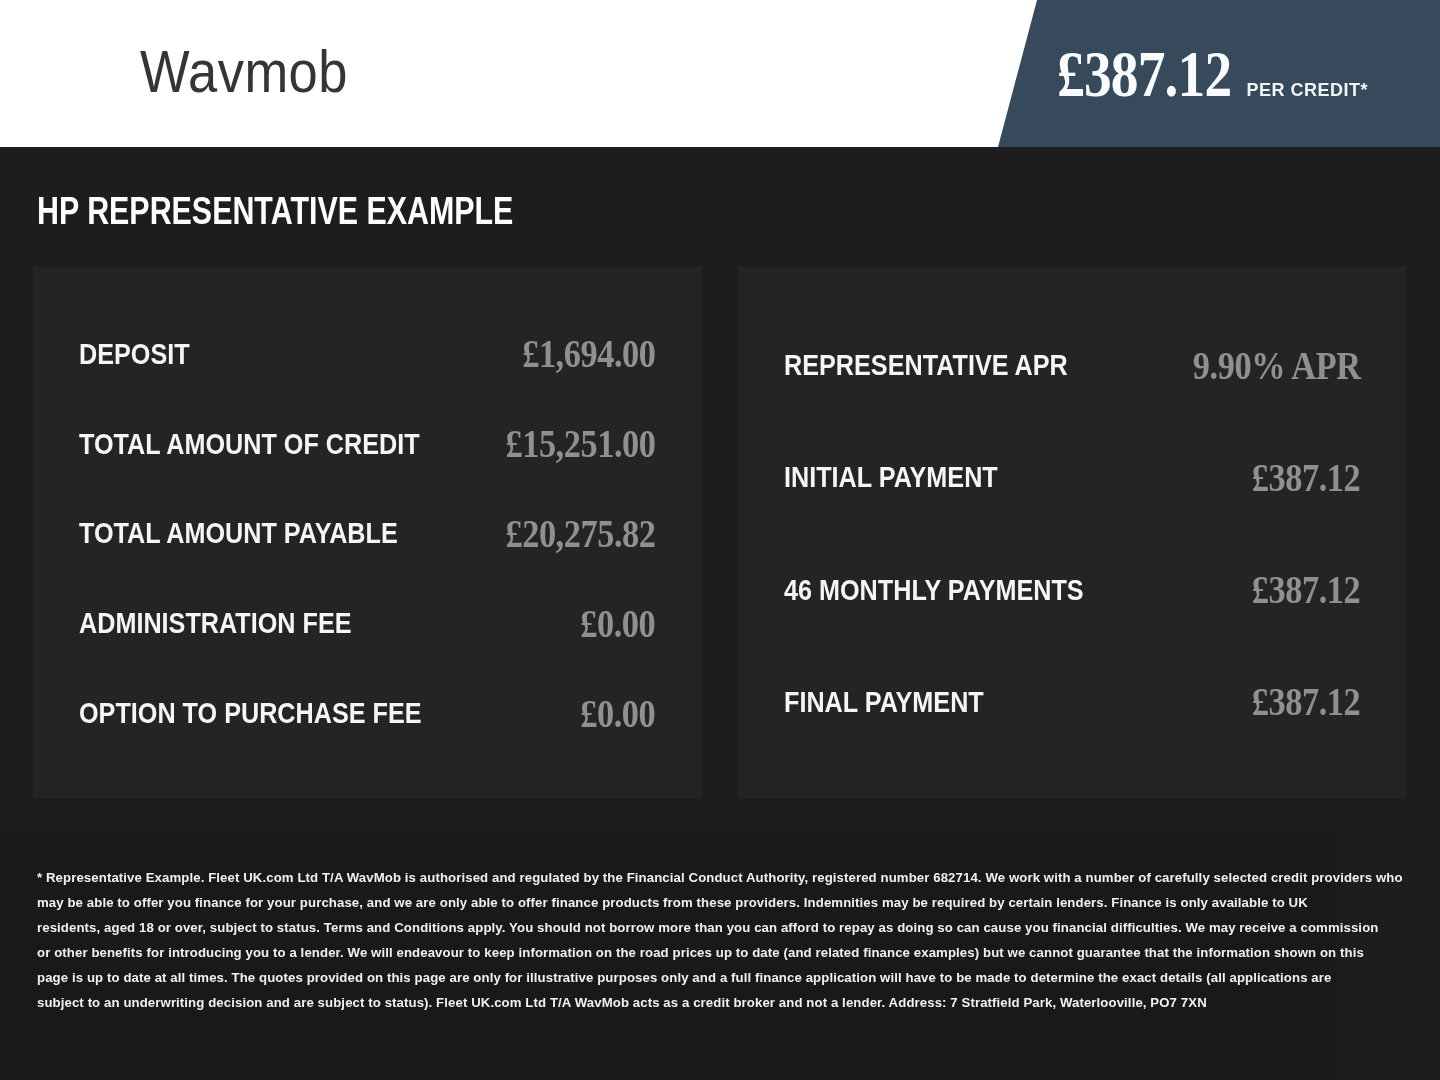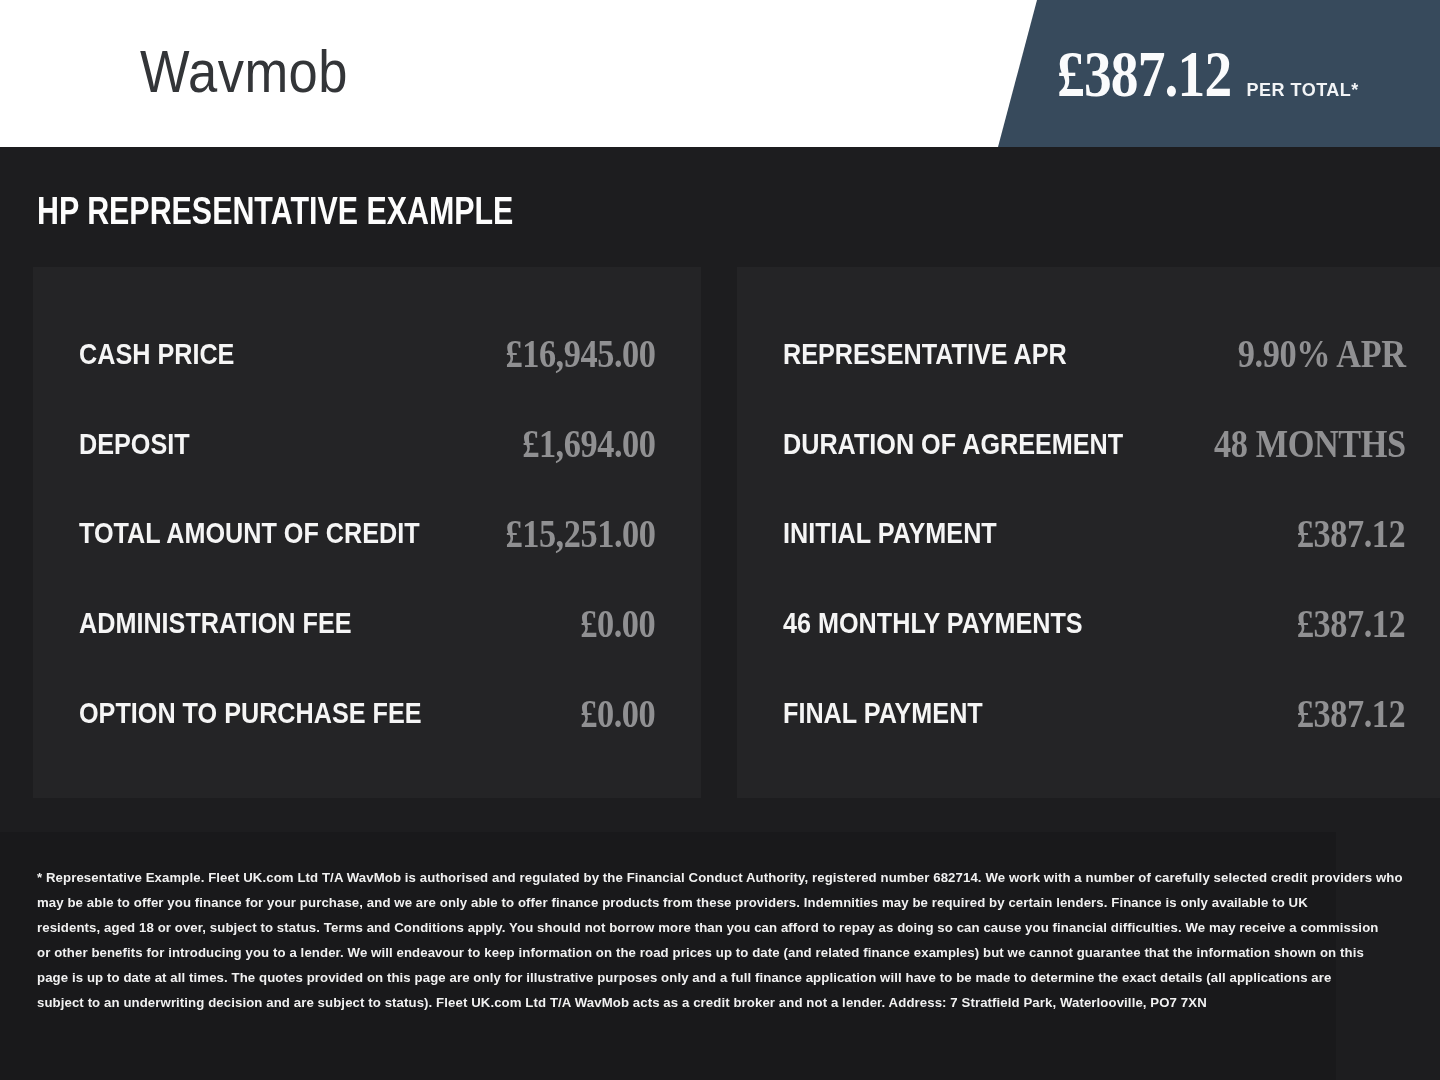--- a/index.html
+++ b/index.html
@@ -55,60 +55,56 @@
 </head>
 <body>
 
 <div class="page">
 
   <div class="header">
     <div class="logo">Wavmob</div>
     <div class="price-flag">
       <div class="price-flag-inner">
         <span class="price-big">£387.12</span>
-        <span class="price-suffix">PER TOTAL*</span>
+        <span class="price-suffix">PER CREDIT*</span>
       </div>
     </div>
   </div>
 
   <h1 class="heading"><span class="cond">HP REPRESENTATIVE EXAMPLE</span></h1>
 
   <div class="panels">
 
     <div class="panel">
       <div class="row">
-        <span class="lbl">CASH PRICE</span>
-        <span class="val">£16,945.00</span>
-      </div>
-      <div class="row">
         <span class="lbl">DEPOSIT</span>
         <span class="val">£1,694.00</span>
       </div>
       <div class="row">
         <span class="lbl">TOTAL AMOUNT OF CREDIT</span>
         <span class="val">£15,251.00</span>
+      </div>
+      <div class="row">
+        <span class="lbl">TOTAL AMOUNT PAYABLE</span>
+        <span class="val">£20,275.82</span>
       </div>
       <div class="row">
         <span class="lbl">ADMINISTRATION FEE</span>
         <span class="val">£0.00</span>
       </div>
       <div class="row">
         <span class="lbl">OPTION TO PURCHASE FEE</span>
         <span class="val">£0.00</span>
       </div>
     </div>
 
     <div class="panel">
       <div class="row">
         <span class="lbl">REPRESENTATIVE APR</span>
         <span class="val">9.90% APR</span>
-      </div>
-      <div class="row">
-        <span class="lbl">DURATION OF AGREEMENT</span>
-        <span class="val">48 MONTHS</span>
       </div>
       <div class="row">
         <span class="lbl">INITIAL PAYMENT</span>
         <span class="val">£387.12</span>
       </div>
       <div class="row">
         <span class="lbl">46 MONTHLY PAYMENTS</span>
         <span class="val">£387.12</span>
       </div>
       <div class="row">

